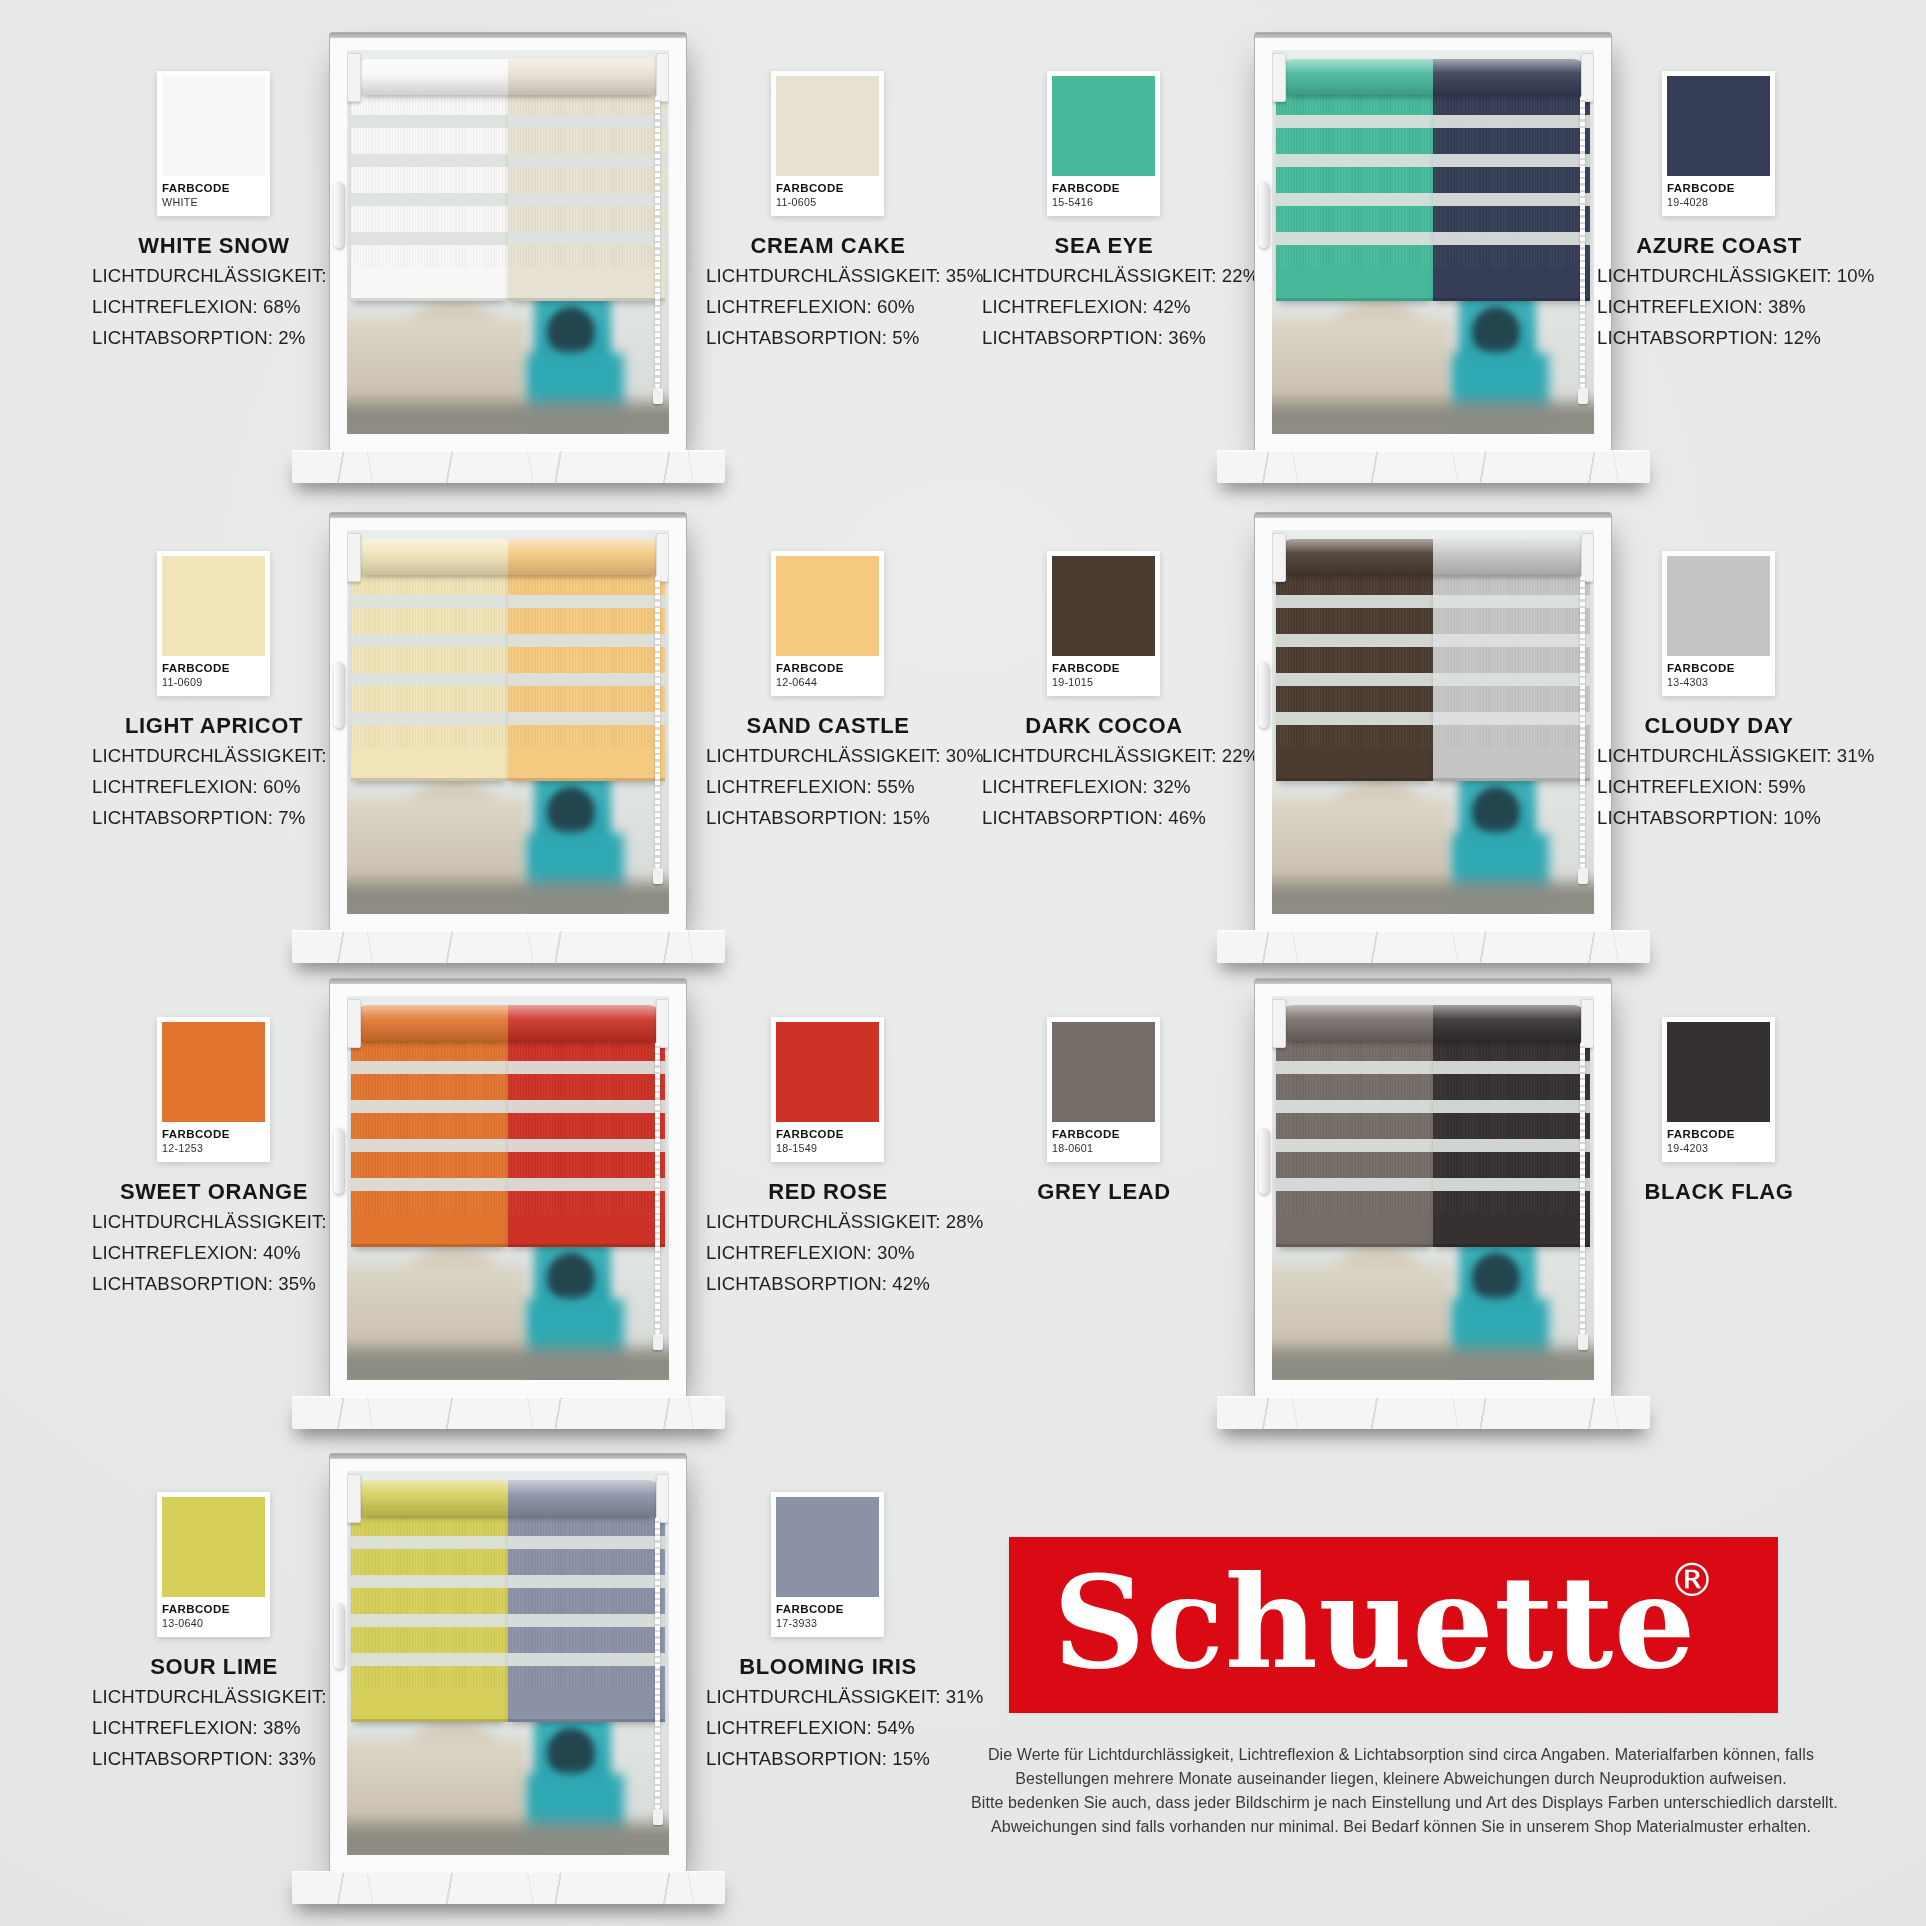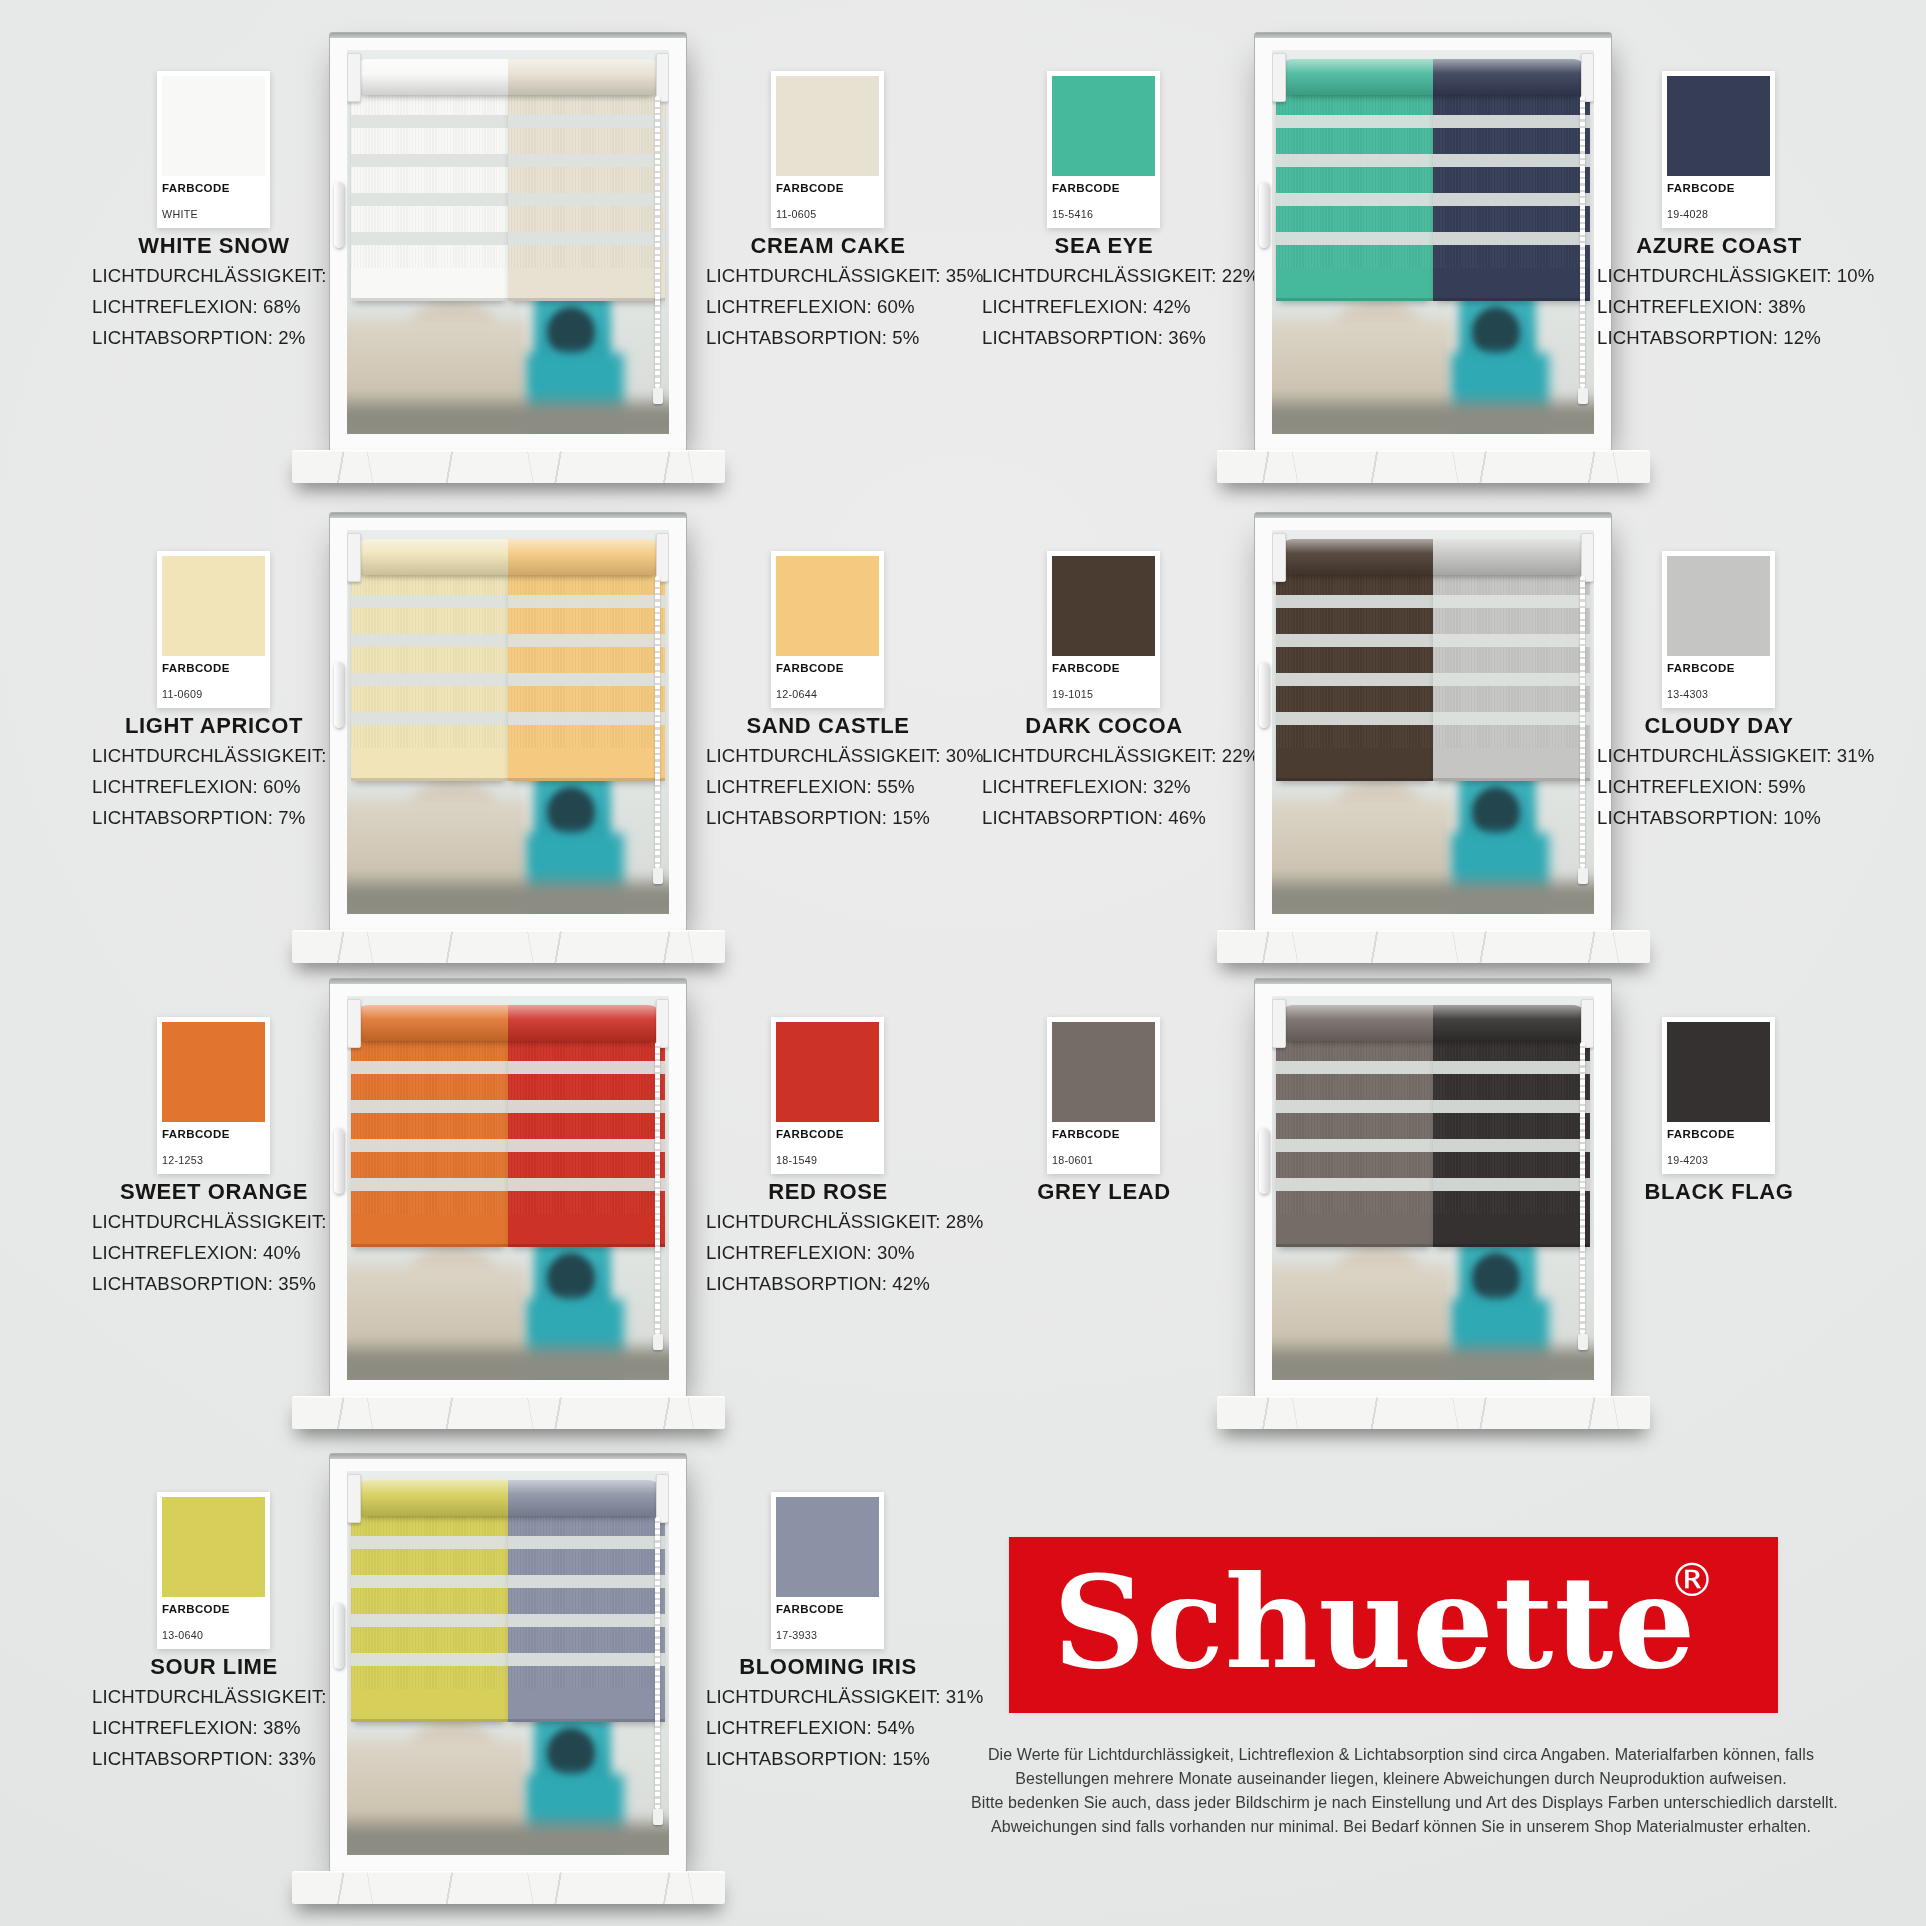--- a/index.html
+++ b/index.html
@@ -15,21 +15,21 @@
 
   
   .colcard { position:absolute; width:244px; height:358px; }
   .chip {
     position:absolute; top:39px; left:65px; width:113px;
     background:#ffffff; padding:5px 5px 8.6px; box-sizing:border-box;
     box-shadow:0 2.1px 6.4px rgba(0,0,0,0.16);
   }
   .chip-color { width:103px; height:100px; background:#ccc; }
   .chip-label { margin-top:5.7px; font-size:11.5px; font-weight:bold; letter-spacing:0.4px; color:#111; }
-  .chip-code  { margin-top:14px; font-size:10.7px; color:#2e2e2c; letter-spacing:0.3px; }
+  .chip-code  { margin-top:2px; font-size:10.7px; color:#2e2e2c; letter-spacing:0.3px; }
   .cname {
     position:absolute; top:201px; left:0; width:244px; text-align:center;
     font-size:22px; font-weight:bold; letter-spacing:0.6px; color:#161614; white-space:nowrap;
   }
   .stats { position:absolute; top:228px; left:0; }
   .stat  { height:31px; line-height:31px; font-size:18.6px; color:#1f1f1d; letter-spacing:0.1px; white-space:nowrap; }
 
   
   .window { position:absolute; width:358px; height:494px; }
   .frame {

